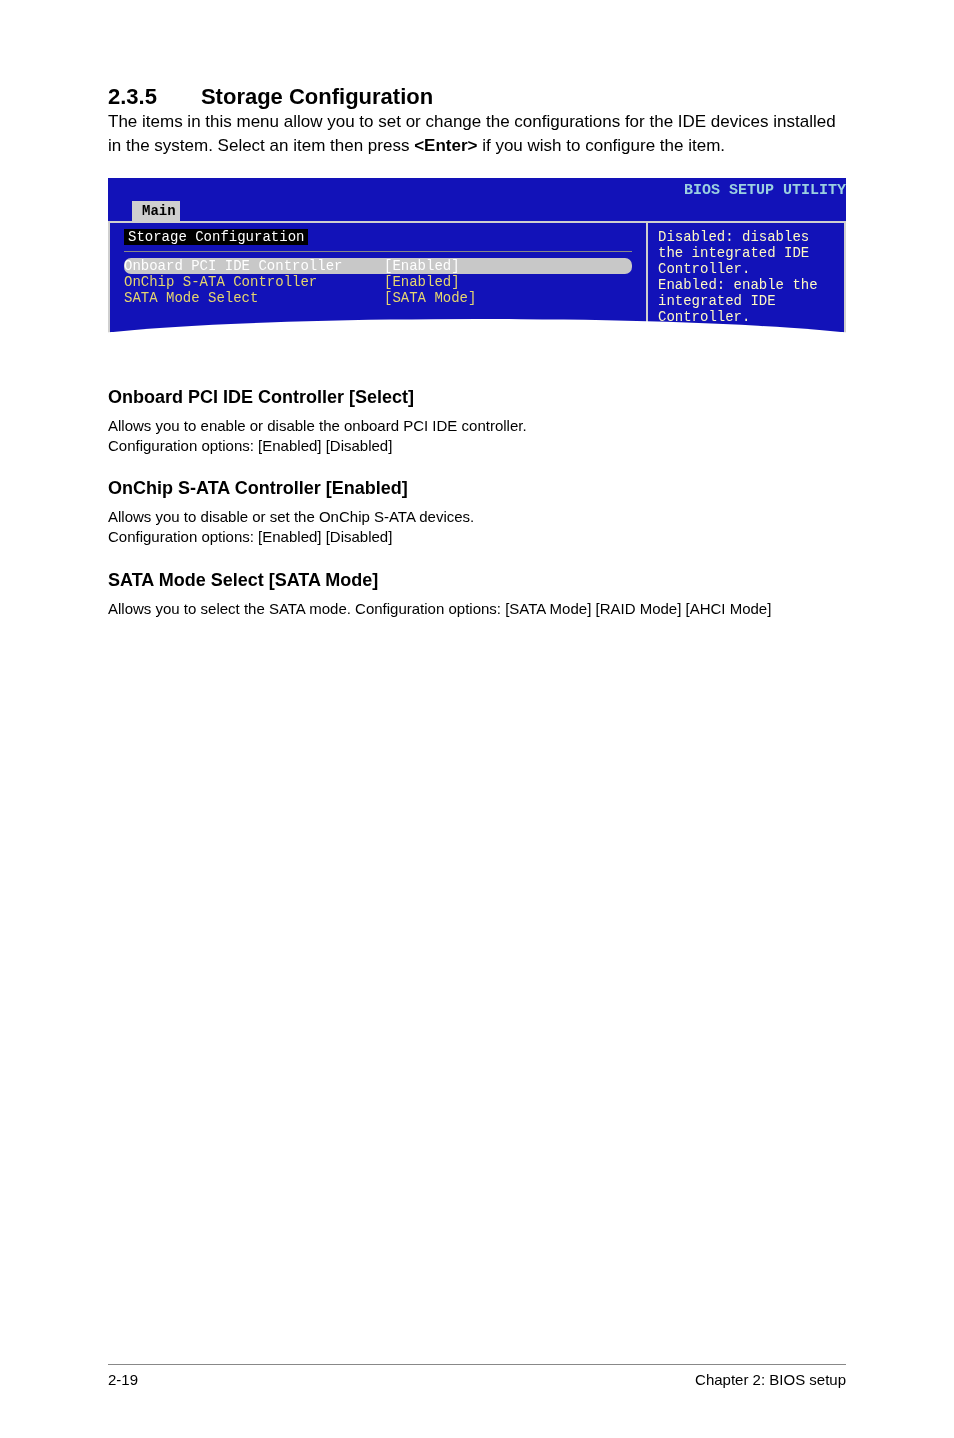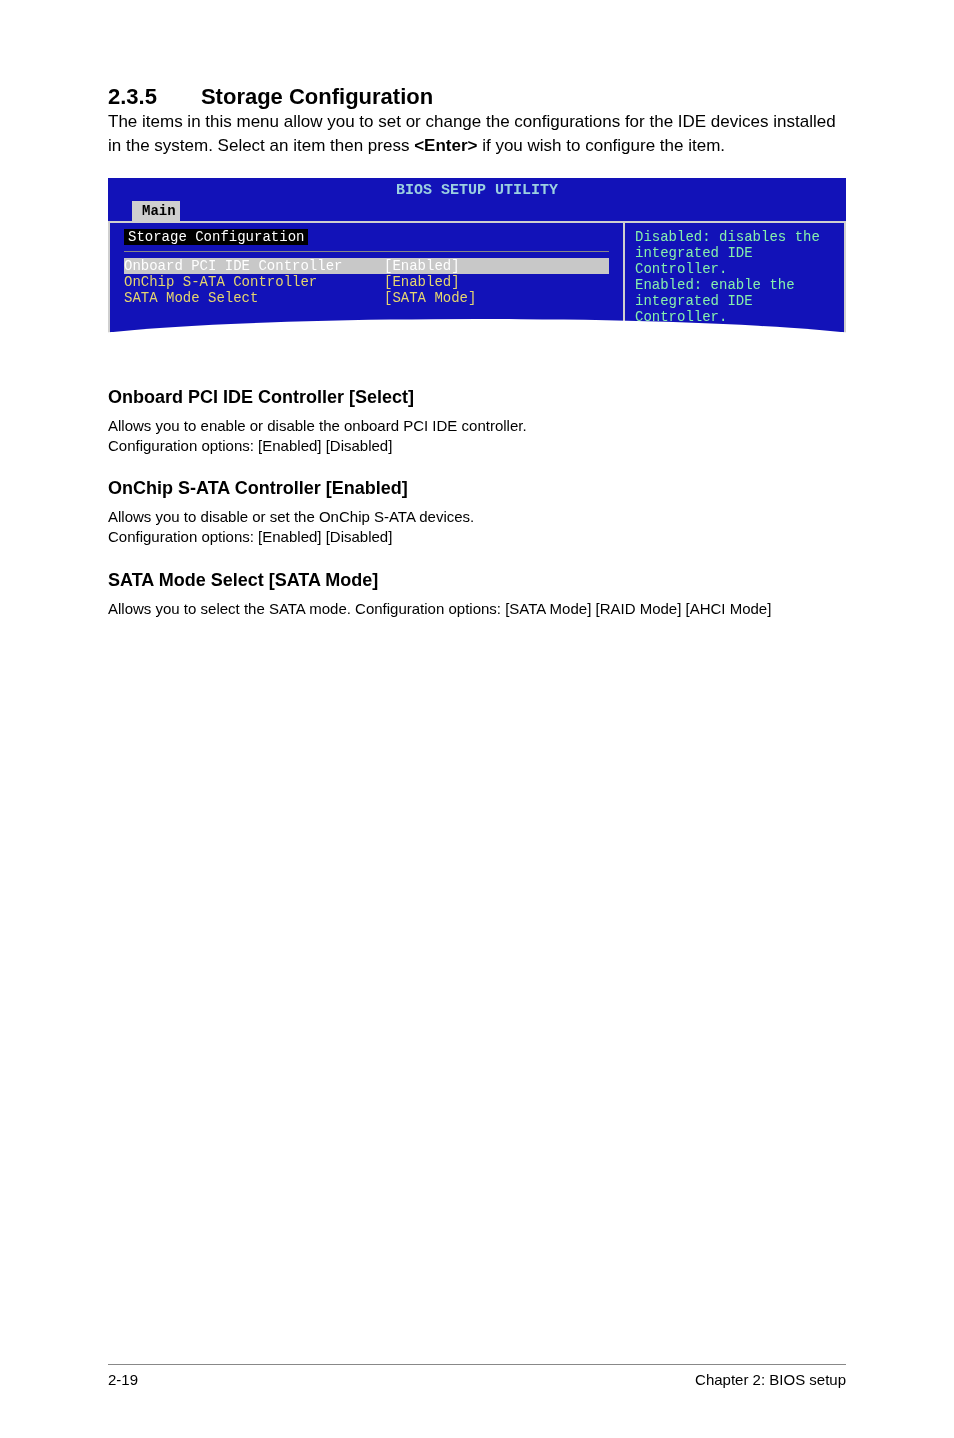--- a/index.html
+++ b/index.html
@@ -33,21 +33,21 @@
     .bold-inline {
       font-weight: bold;
     }
     .bios-box {
       background: #1212b8;
       position: relative;
       margin-bottom: 36px;
       overflow: hidden;
     }
     .bios-title {
-      text-align: center;
+      text-align: right;
       color: #9bd0e0;
       font-family: "Courier New", monospace;
       font-size: 15px;
       font-weight: bold;
       padding-top: 4px;
     }
     .bios-tab {
       background: #cfcfcf;
       color: #000;
       font-family: "Courier New", monospace;
@@ -70,41 +70,42 @@
     }
     .bios-left {
       flex: 1;
       background: #1212b8;
       border: 2px solid #cfcfcf;
       border-right: none;
       padding: 6px 14px 24px 14px;
       min-height: 116px;
     }
     .bios-right {
-      width: 223px;
+      width: 200px;
       background: #1212b8;
       border: 2px solid #cfcfcf;
       padding: 6px 10px 10px 10px;
-      color: #86efac;
+      color: #fef9c3;
     }
     .bios-config-title {
       color: #fefefe;
       background: #000;
       padding: 0 4px;
       display: inline-block;
       margin-bottom: 6px;
     }
     .bios-hr {
       border: none;
       border-top: 1px solid #888;
       margin-bottom: 6px;
     }
     .bios-row {
       display: flex;
       color: #e5d56f;
+      border-radius: 7px;
     }
     .bios-row-selected {
       background: #c8c8c8;
       color: #fefefe;
     }
     .bios-row-label {
       width: 260px;
     }
     .bios-curve {
       position: absolute;

